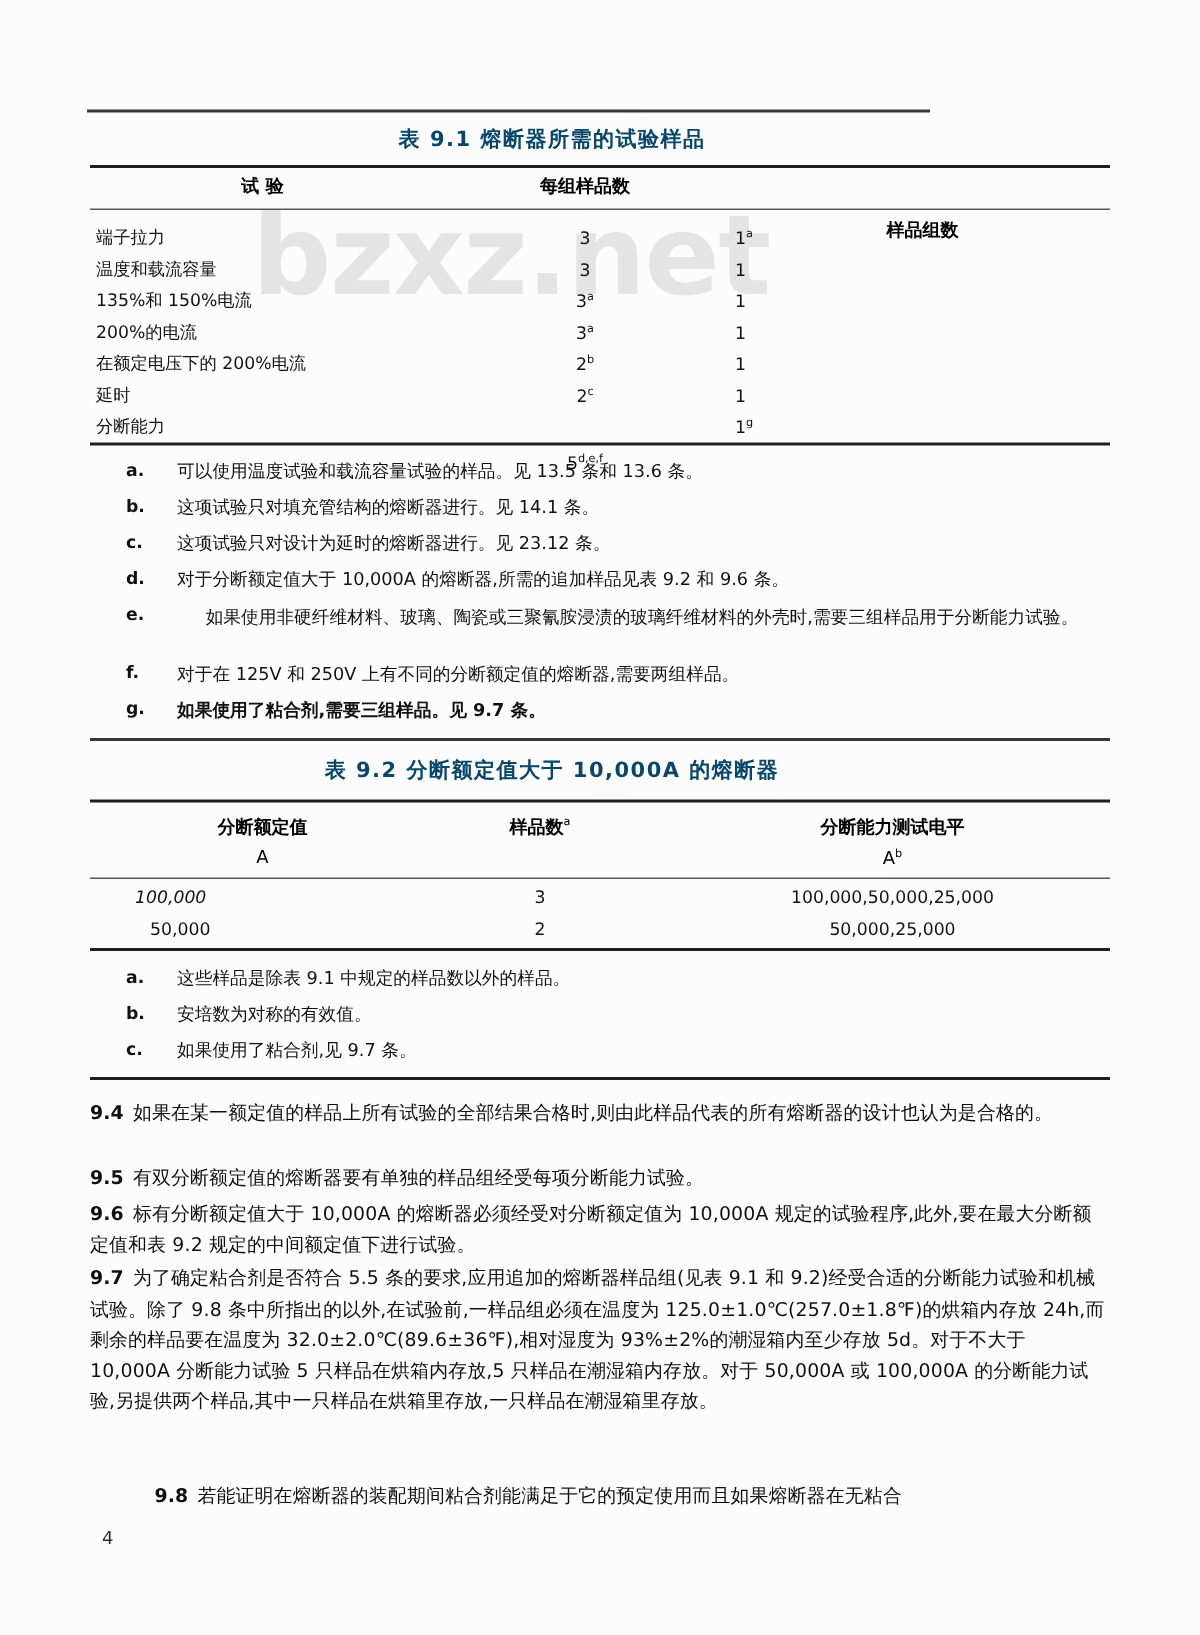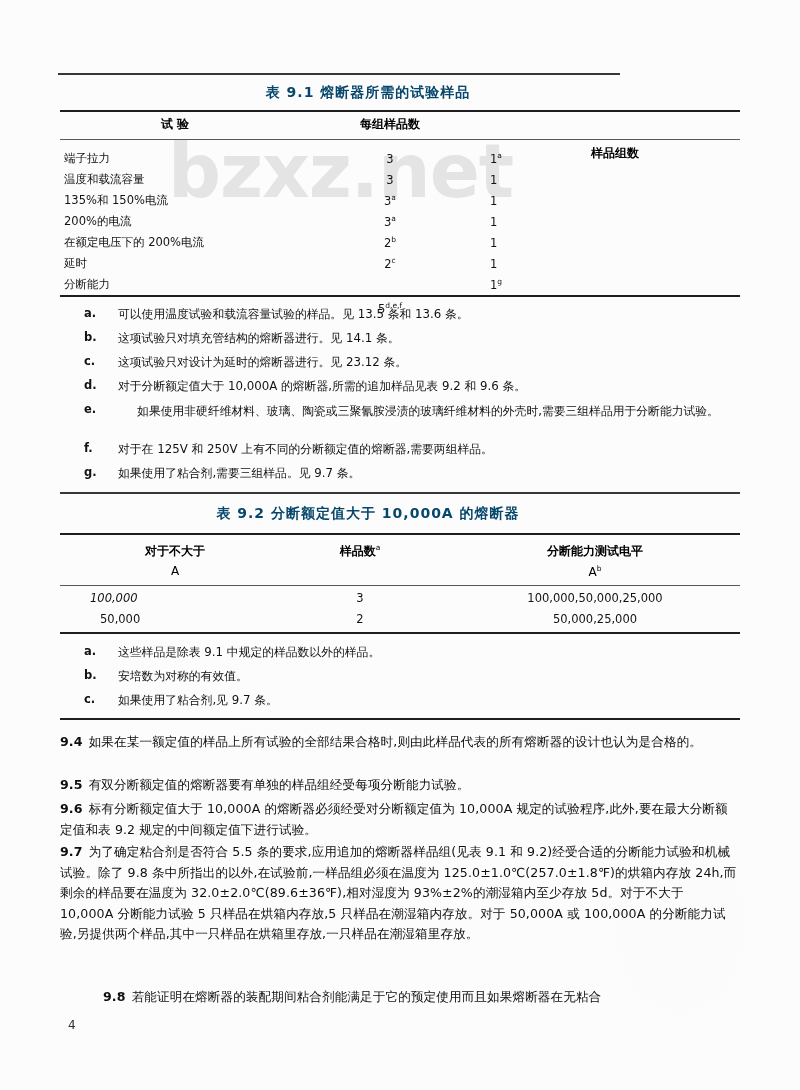--- a/index.html
+++ b/index.html
@@ -203,29 +203,29 @@
   <div class="note-marker" style="left:84px; top:378px;">d.</div>
   <div class="note" style="left:118px; top:378px;">对于分断额定值大于 10,000A 的熔断器,所需的追加样品见表 9.2 和 9.6 条。</div>
 
   <div class="note-marker" style="left:84px; top:402px;">e.</div>
   <div class="note-wrap" style="left:118px; top:402px; width:620px; text-indent:0;text-align:center;">如果使用非硬纤维材料、玻璃、陶瓷或三聚氰胺浸渍的玻璃纤维材料的外壳时,需要三组样品用于分断能力试验。</div>
 
   <div class="note-marker" style="left:84px; top:441px;">f.</div>
   <div class="note" style="left:118px; top:441px;">对于在 125V 和 250V 上有不同的分断额定值的熔断器,需要两组样品。</div>
 
   <div class="note-marker" style="left:84px; top:465px;">g.</div>
-  <div class="note" style="left:118px; top:465px;">如果使用了粘合剂,需要三组样品。见 9.7 条。</div>
+  <div class="note" style="left:118px; top:465px;font-weight:bold;">如果使用了粘合剂,需要三组样品。见 9.7 条。</div>
 
   <div class="rule med" style="left:60px; top:492px; width:680px;"></div>
 
   <div class="tbl-caption" style="top:505px;">表 9.2   分断额定值大于 10,000A 的熔断器</div>
 
   <div class="rule thick" style="left:60px; top:533px; width:680px;"></div>
 
-  <div class="colhead" style="left:60px; top:543px; width:230px;"><span>对于不大于</span></div>
+  <div class="colhead" style="left:60px; top:543px; width:230px;"><span>分断额定值</span></div>
   <div class="colhead" style="left:60px; top:564px; width:230px; font-weight:normal;"><span>A</span></div>
 
   <div class="colhead" style="left:280px; top:543px; width:160px;"><span>样品数</span><sup>a</sup></div>
 
   <div class="colhead" style="left:450px; top:543px; width:290px;"><span>分断能力测试电平</span></div>
   <div class="colhead" style="left:450px; top:564px; width:290px; font-weight:normal;"><span>A</span><sup>b</sup></div>
 
   <div class="rule thin" style="left:60px; top:585px; width:680px;"></div>
 
   <div class="cell" style="left:90px; top:591px;font-style:italic;">100,000</div>

